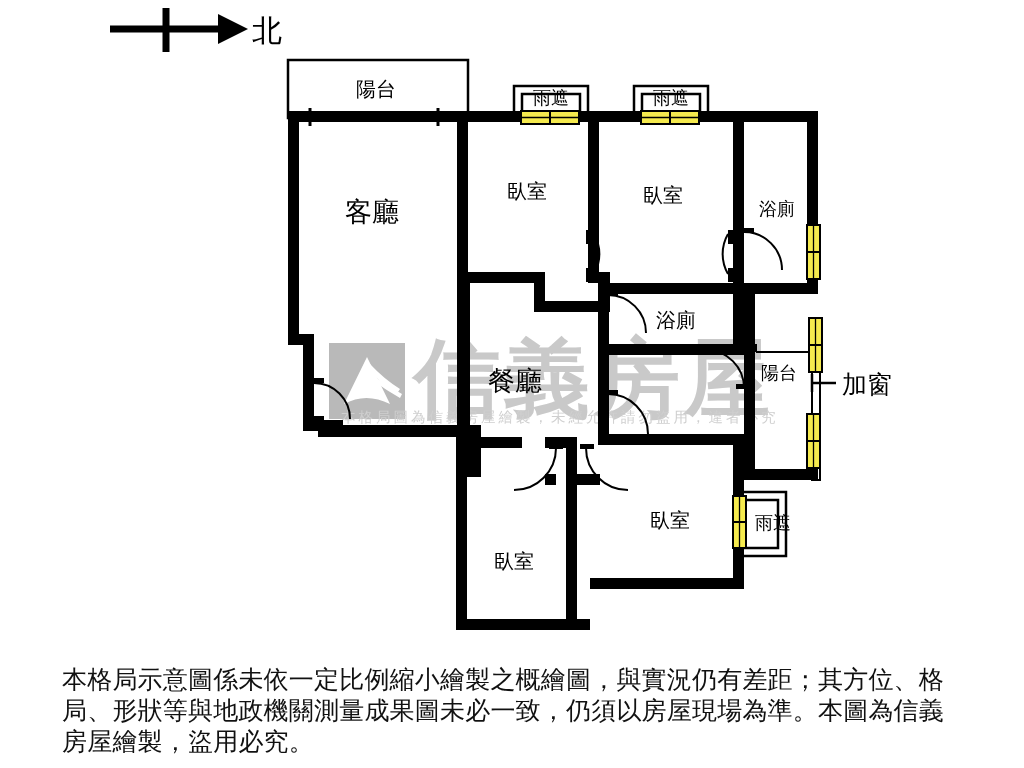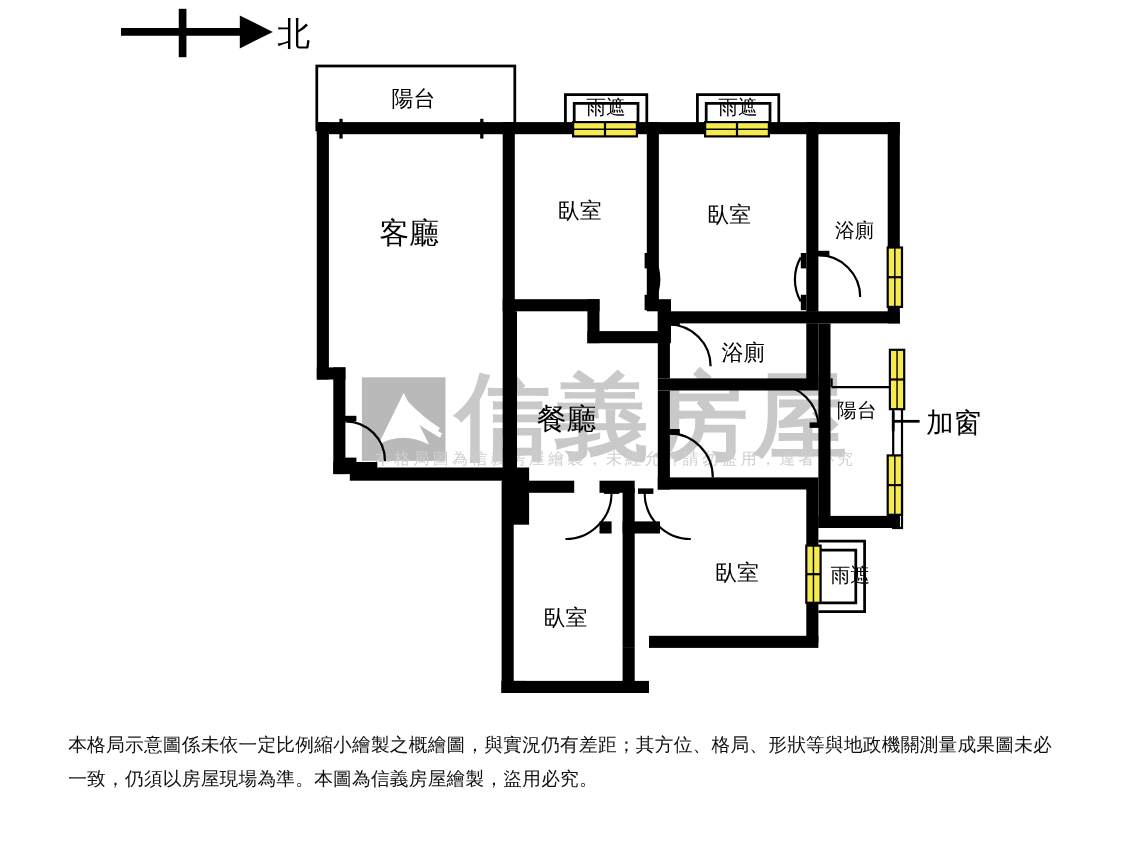--- a/index.html
+++ b/index.html
@@ -9,22 +9,22 @@
     font-family:"DejaVu Sans","Liberation Sans",sans-serif;
     overflow:hidden;
     position:relative;
   }
   #plan{
     position:absolute;left:0;top:0;width:1024px;height:768px;
   }
   .disclaimer{
     position:absolute;
     left:62px;top:664px;width:900px;
-    font-family:Liberation Mono, monospace;
-    font-size:17px;
+    font-family:Liberation Serif, serif;
+    font-size:25px;
     line-height:31px;
     color:#111;
     letter-spacing:0.2px;
   }
   svg text{font-family:"DejaVu Serif","Liberation Serif",serif;fill:#000;}
   .rmlabel{font-size:27px;}
   .rmlabel-sm{font-size:20px;}
   .rmlabel-xs{font-size:18px;}
   .northlabel{font-size:30px;}
   .addwin{font-size:25px;}

